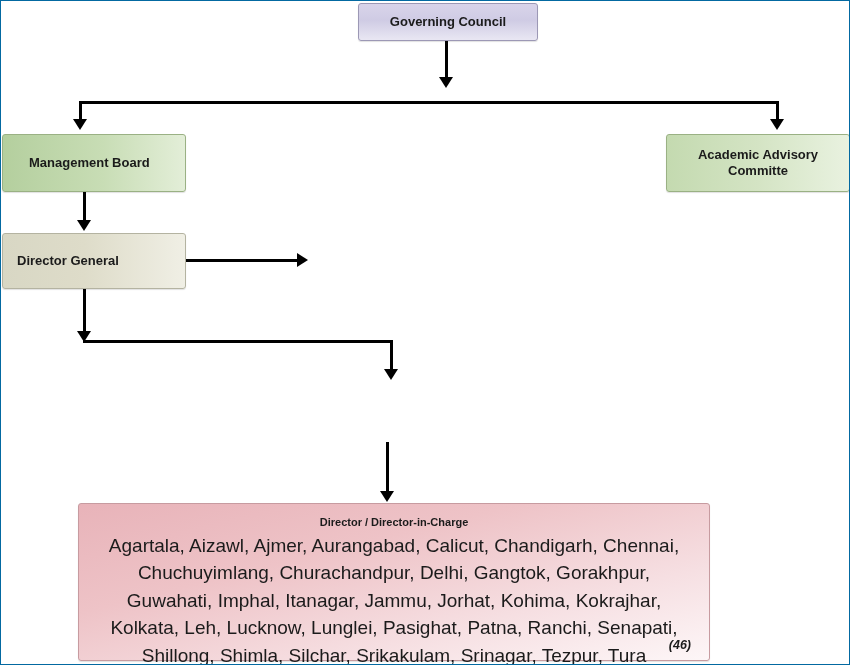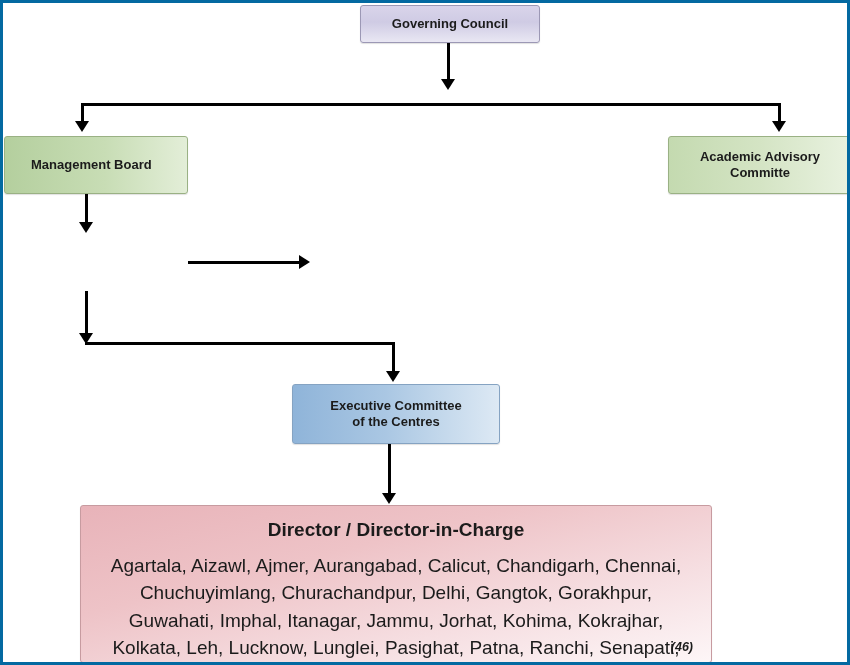--- a/index.html
+++ b/index.html
@@ -9,21 +9,21 @@
   }
   body {
     font-family: "Liberation Sans", sans-serif;
   }
   #canvas {
     position: relative;
     width: 850px;
     height: 665px;
     background: #ffffff;
     overflow: hidden;
-    border: 3px solid #0369a1;
+    border: 1px solid #0369a1;
     box-sizing: border-box;
   }
   .node {
     position: absolute;
     box-sizing: border-box;
     border: 1px solid #a8a8a8;
     border-radius: 3px;
     display: flex;
     align-items: center;
     justify-content: center;
@@ -88,23 +88,23 @@
   #n-director {
     left: 77px; top: 502px; width: 632px; height: 158px;
     background: linear-gradient(to bottom right, #e8b3b9 0%, #eec3c7 35%, #f6dfe2 70%, #fdf6f7 100%);
     border-color: #c79ba0;
     display: block;
     padding: 12px 28px 8px 28px;
     text-align: center;
   }
   #n-director .dtitle {
     font-weight: bold;
-    font-size: 19px;
-    color: #1b1b1b;
-    margin-bottom: 10px;
+    font-size: 11px;
+    color: #1b1b1b;
+    margin-bottom: 2px;
   }
   #n-director .dlist {
     font-weight: normal;
     font-size: 19px;
     color: #1b1b1b;
     line-height: 1.45;
     text-align: center;
   }
   #n-director .dcount {
     position: absolute;
@@ -177,28 +177,25 @@
     <span>Management Board</span>
   </div>
 
   <div class="node" id="n-academic">
     <div>
       <div>Academic Advisory</div>
       <div>Committe</div>
     </div>
   </div>
 
-
-
-  <div class="node" id="n-exec">
-    <div>
-      <div>Executive Committee</div>
-      <div>of the Centres</div>
-    </div>
-  </div>
+  <div class="node" id="n-dg">
+    <span>Director General</span>
+  </div>
+
+
 
   <div class="node" id="n-director">
     <div class="dtitle">Director / Director-in-Charge</div>
     <div class="dlist">Agartala, Aizawl, Ajmer, Aurangabad, Calicut, Chandigarh, Chennai, Chuchuyimlang, Churachandpur, Delhi, Gangtok, Gorakhpur, Guwahati, Imphal, Itanagar, Jammu, Jorhat, Kohima, Kokrajhar, Kolkata, Leh, Lucknow, Lunglei, Pasighat, Patna, Ranchi, Senapati, Shillong, Shimla, Silchar, Srikakulam, Srinagar, Tezpur, Tura</div>
     <div class="dcount">(46)</div>
   </div>
 
 </div>
 
 </body></html>

